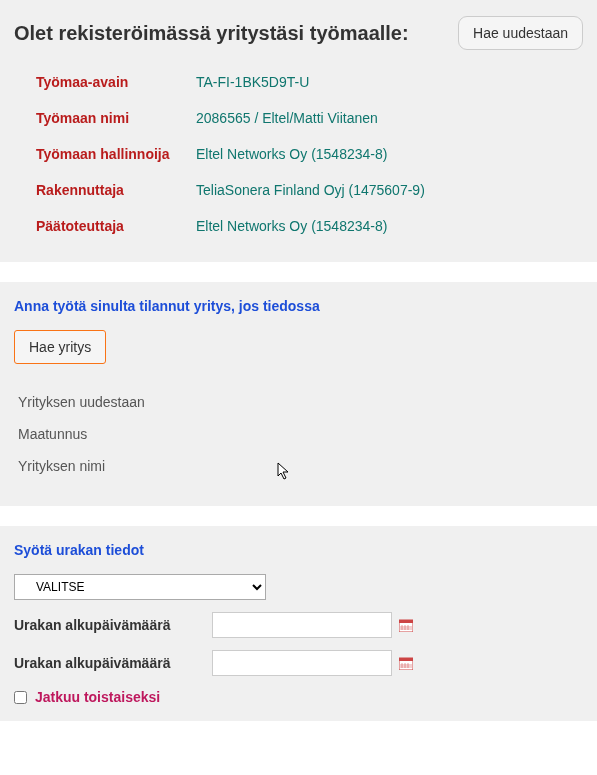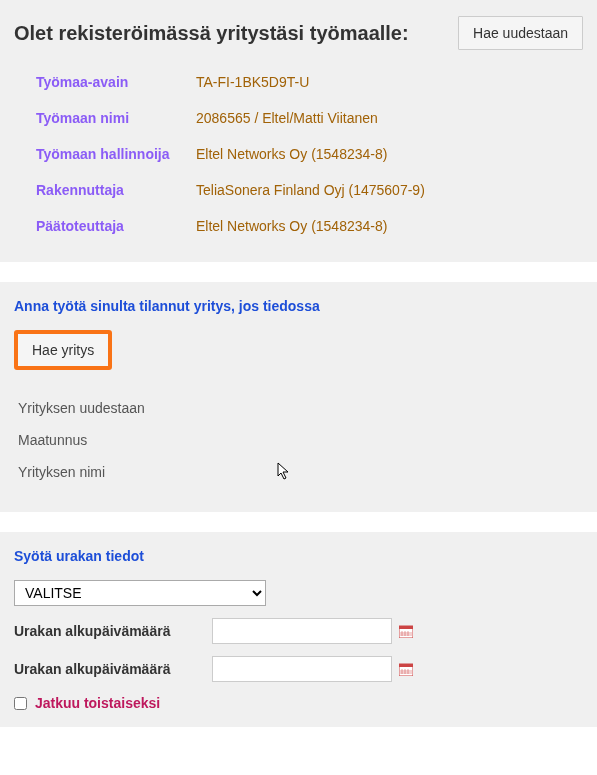--- a/index.html
+++ b/index.html
@@ -29,54 +29,54 @@
       margin-bottom: 24px;
     }
     .header-title {
       font-size: 20px;
       font-weight: bold;
       color: #333;
     }
     .btn {
       background: #f5f5f5;
       border: 1px solid #ccc;
-      border-radius: 1px;
+      border-radius: 9px;
       padding: 8px 14px;
       font-size: 14px;
       color: #333;
       cursor: pointer;
     }
     .info-table {
       padding-left: 22px;
     }
     .info-row {
       display: flex;
       margin-bottom: 20px;
     }
     .info-row:last-child {
       margin-bottom: 0;
     }
     .info-label {
       width: 160px;
       font-weight: bold;
-      color: #8b5cf6;
+      color: #b91c1c;
       flex-shrink: 0;
     }
     .info-value {
-      color: #a16207;
+      color: #0f766e;
     }
     .section-title {
       font-weight: bold;
       font-size: 14px;
       color: #1d4ed8;
       margin-bottom: 16px;
     }
     .btn-small {
       background: #f5f5f5;
-      border: 4px solid #f97316;
+      border: 1px solid #f97316;
       border-radius: 3px;
       padding: 8px 14px;
       font-size: 14px;
       color: #333;
       cursor: pointer;
       margin-bottom: 30px;
     }
     .field-list {
       padding-left: 4px;
     }
@@ -93,22 +93,22 @@
       width: 198px;
       color: #333;
       flex-shrink: 0;
     }
     .form-label-bold {
       font-weight: bold;
     }
     .form-select {
       width: 252px;
       height: 26px;
-      padding: 2px 6px;
-      font-size: 14px;
+      padding: 2px 17px;
+      font-size: 12px;
       border: 1px solid #aaa;
       background: #fff;
     }
     .form-input {
       width: 180px;
       height: 26px;
       padding: 2px 6px;
       font-size: 14px;
       border: 1px solid #ccc;
       background: #fff;

